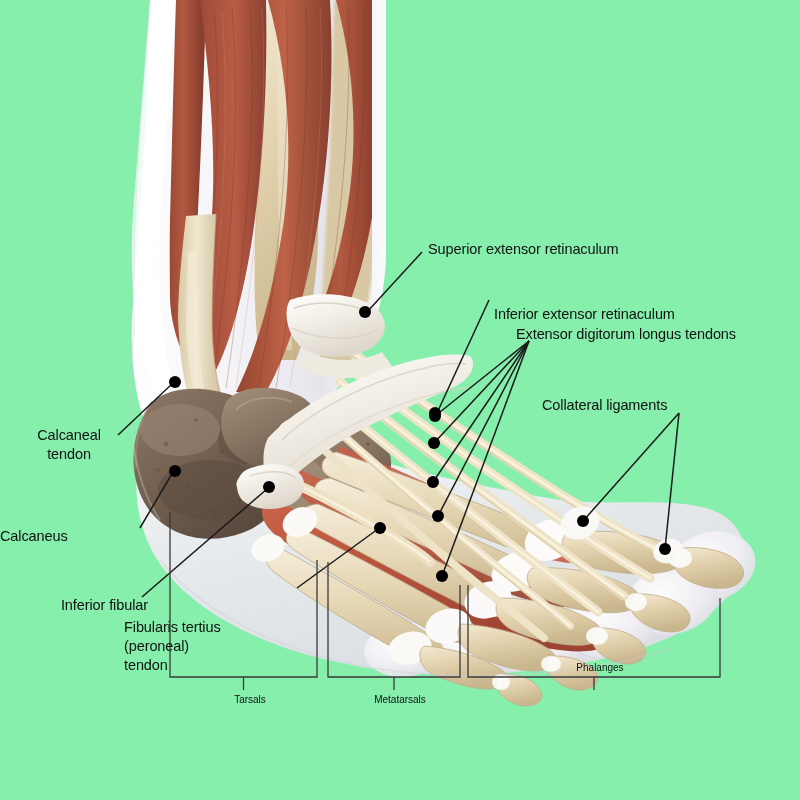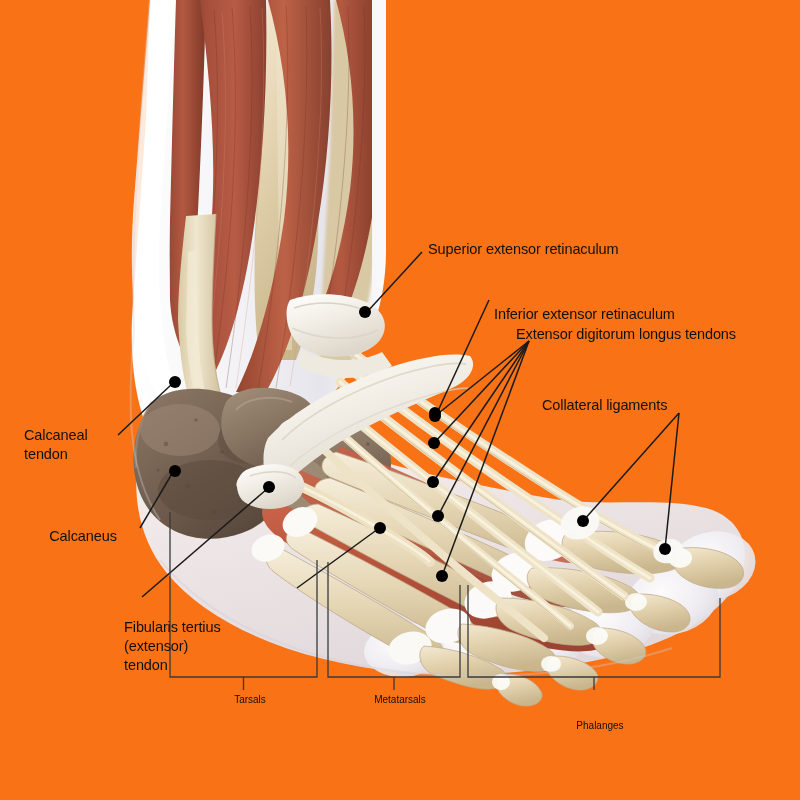--- a/index.html
+++ b/index.html
@@ -8,21 +8,21 @@
     padding: 0;
     background: #ffffff;
   }
   body {
     font-family: "Liberation Sans", sans-serif;
   }
   #figure {
     position: relative;
     width: 800px;
     height: 800px;
-    background: #f97316;
+    background: #86efac;
     overflow: hidden;
   }
   #art {
     position: absolute;
     left: 0;
     top: 0;
     width: 800px;
     height: 800px;
   }
   #overlay {
@@ -465,24 +465,24 @@
         <path d="M468,585 L468,677 L720,677 L720,598"></path>
         <line x1="594" y1="677" x2="594" y2="690"></line>
       </g>
   </svg>
 
   <div id="labels">
       <div class="callout-label lbl-right" style="top: 240px; left: 428px;"><div>Superior extensor retinaculum</div></div>
       <div class="callout-label lbl-right" style="top: 288px; left: 494px; margin-top: 17px;"><div>Inferior extensor retinaculum</div></div>
       <div class="callout-label lbl-right" style="top: 325px; left: 504px; margin-left: 12px;"><div>Extensor digitorum longus tendons</div></div>
       <div class="callout-label lbl-ctr" style="top: 396px; left: 542px; width: 220px;"><div>Collateral ligaments</div></div>
-      <div class="callout-label lbl-left" style="top: 426px; left: 0px; width: 138px; padding-right: 0px; text-align: left; margin-left: 24px;"><div>Calcaneal</div><div>tendon</div></div>
-      <div class="callout-label lbl-left" style="top: 527px; left: 0px; width: 166px; padding-right: 0px; text-align: center;"><div>Calcaneus</div></div>
-      <div class="callout-label lbl-left" style="top: 596px; left: 0px; width: 148px; padding-right: 0px; text-align: right;"></div>
-      <div class="callout-label lbl-ctr" style="top: 589px; left: 124px; width: 220px; margin-top: 29px;"><div>Fibularis tertius</div><div>(extensor)</div><div>tendon</div></div>
+      <div class="callout-label lbl-left" style="top: 426px; left: 0px; width: 138px; padding-right: 0px; text-align: center;"><div>Calcaneal</div><div>tendon</div></div>
+      <div class="callout-label lbl-left" style="top: 527px; left: 0px; width: 166px; padding-right: 0px; text-align: left;"><div>Calcaneus</div></div>
+      <div class="callout-label lbl-left" style="top: 596px; left: 0px; width: 148px; padding-right: 0px; text-align: right;"><div>Inferior fibular</div></div>
+      <div class="callout-label lbl-ctr" style="top: 589px; left: 124px; width: 220px; margin-top: 29px;"><div>Fibularis tertius</div><div>(peroneal)</div><div>tendon</div></div>
     </div>
   <div id="bracket-labels">
       <div class="bracket-label" style="left: 140px; width: 220px; top: 694px;">Tarsals</div>
       <div class="bracket-label" style="left: 290px; width: 220px; top: 694px;">Metatarsals</div>
-      <div class="bracket-label" style="left: 490px; width: 220px; top: 720px;">Phalanges</div>
+      <div class="bracket-label" style="left: 490px; width: 220px; top: 662px;">Phalanges</div>
     </div>
 
 </div>
 
 </body></html>

